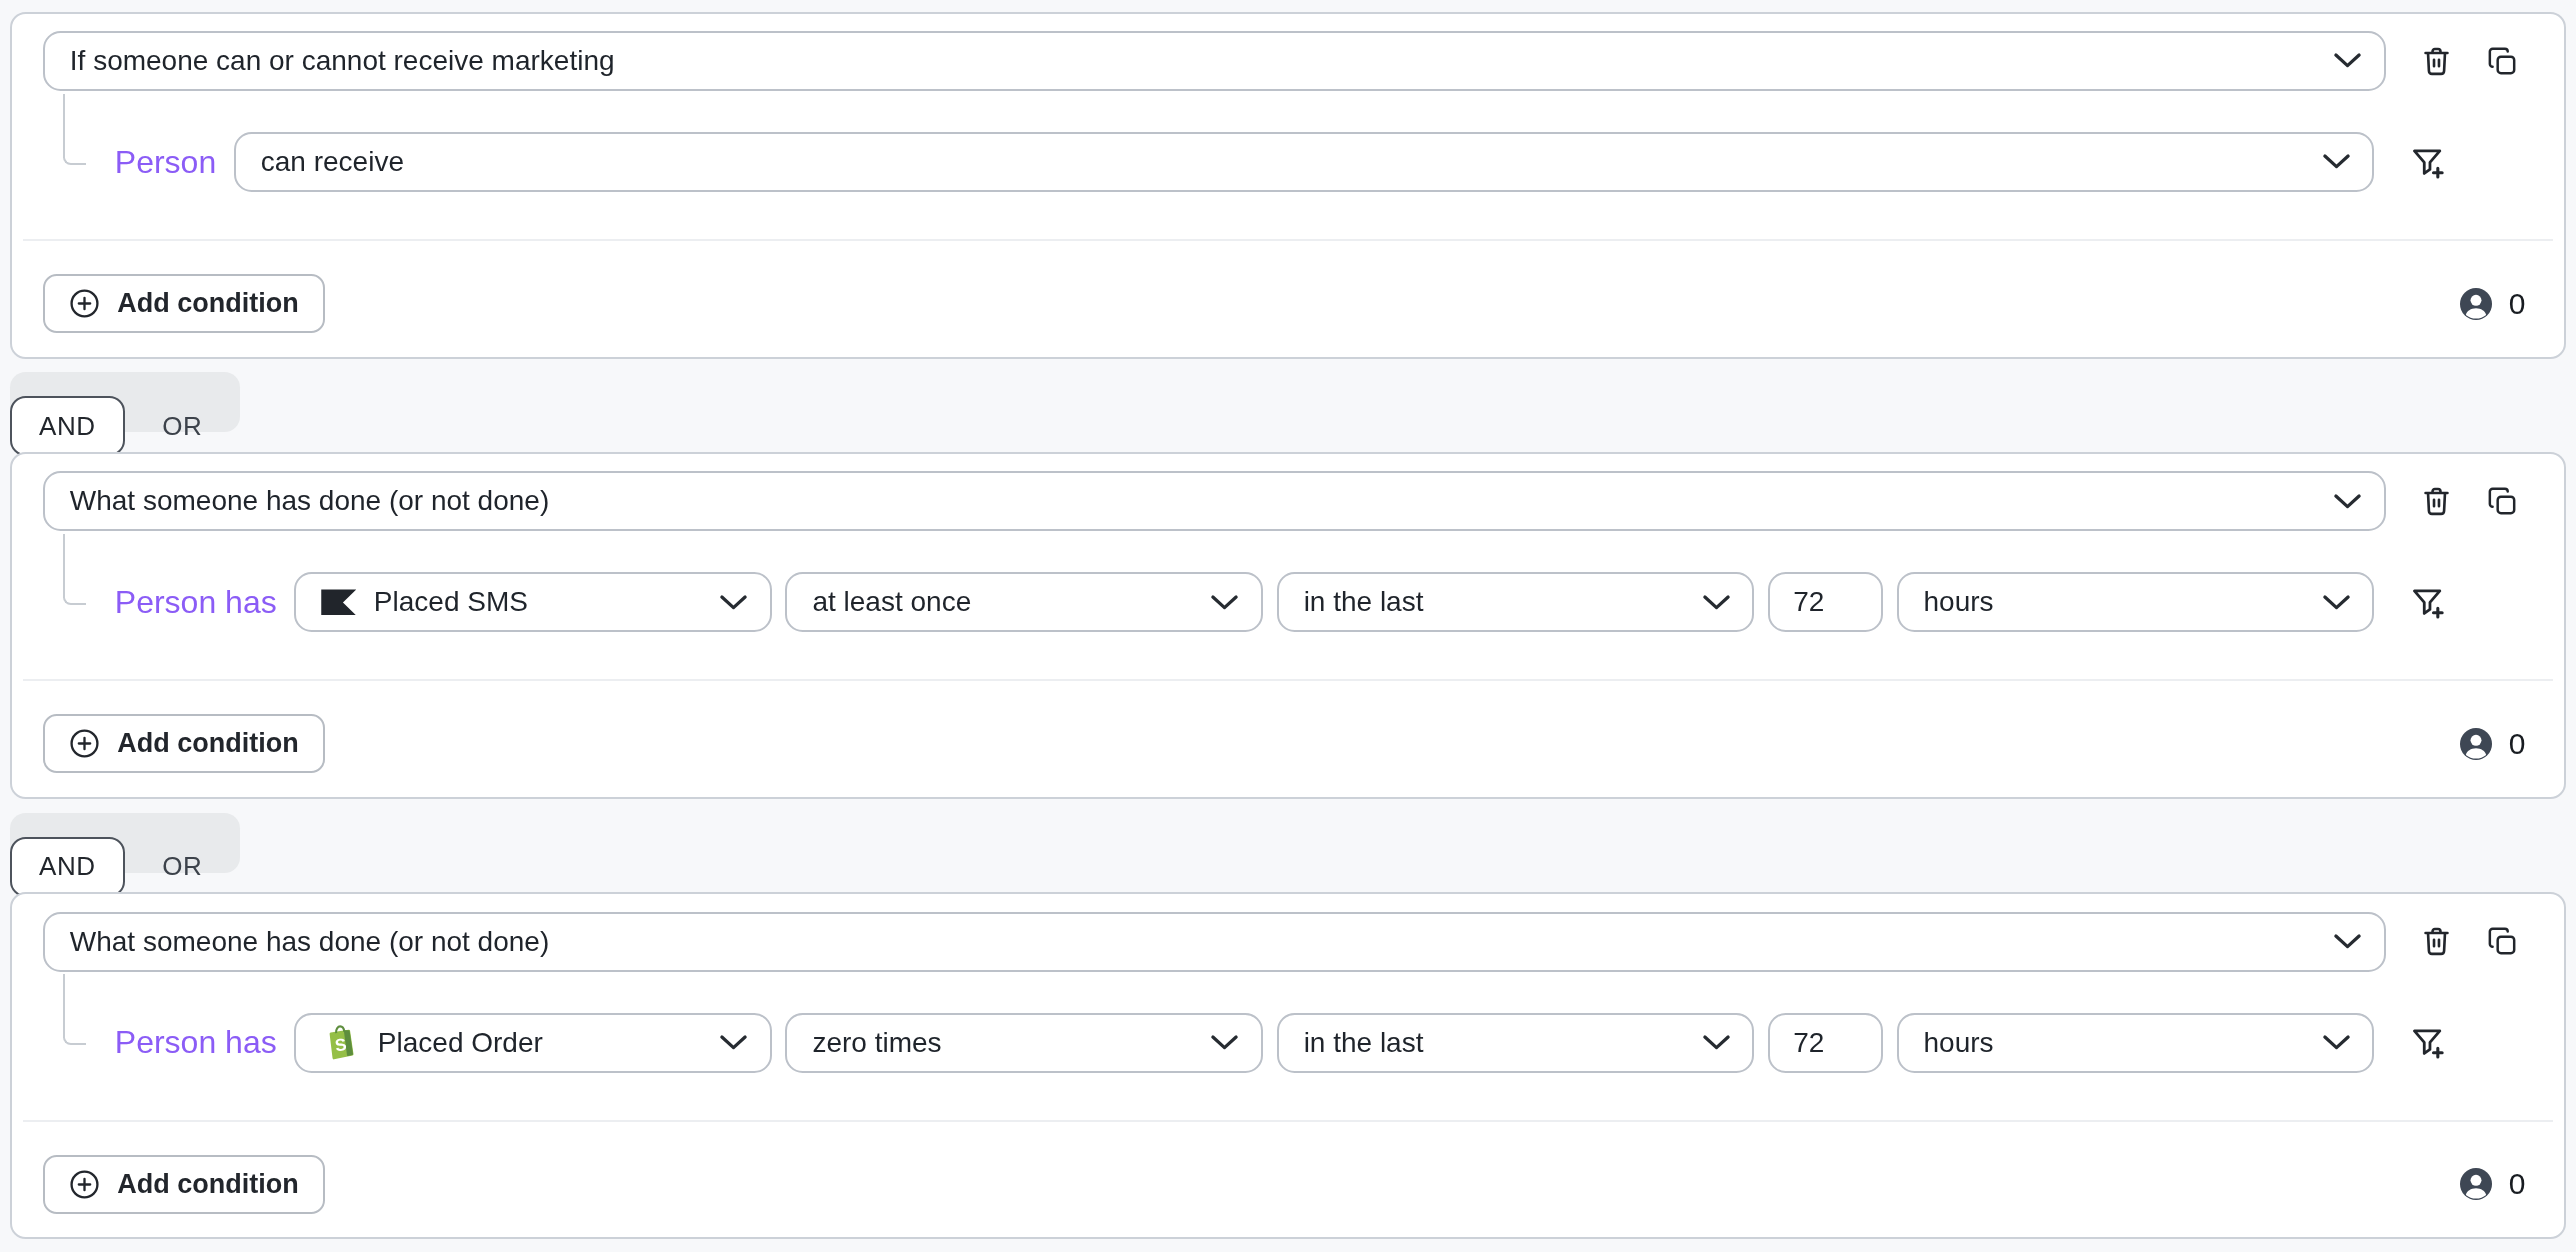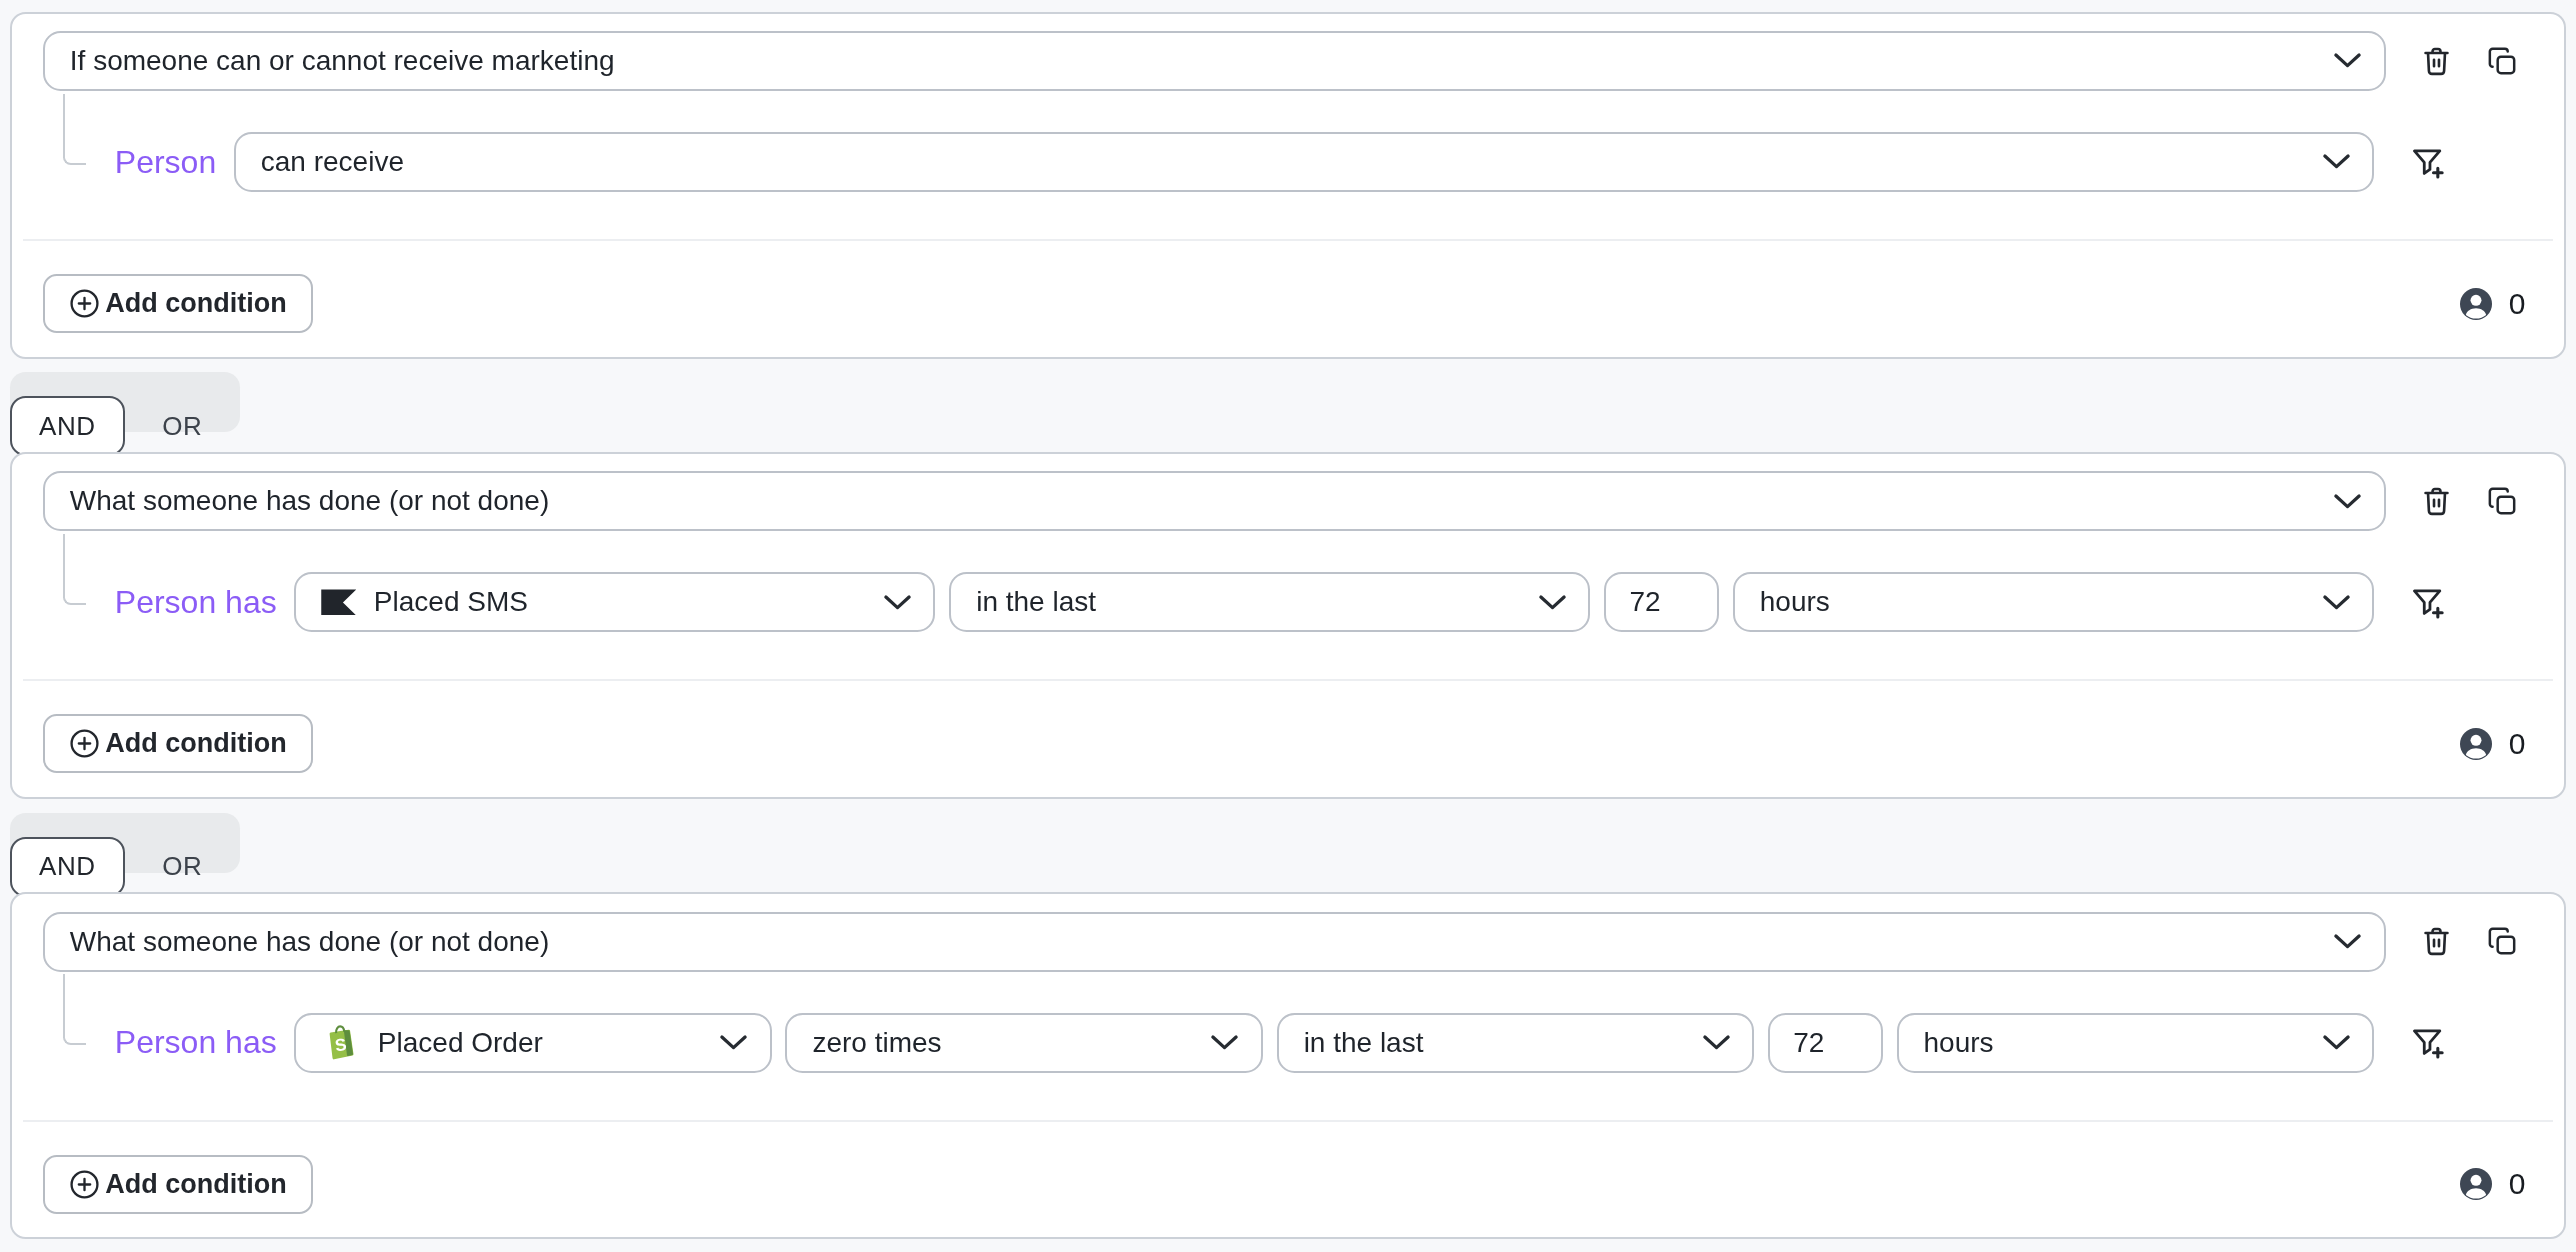--- a/index.html
+++ b/index.html
@@ -74,21 +74,21 @@
   .filter-btn {
     background: none; border: none; cursor: pointer;
     display: flex; align-items: center; justify-content: center;
     width: 41px; height: 43px; margin-left: 19.5px; flex: none;
   }
 
   .divider { border-top: 2px solid #eceef1; margin: 47px -19.5px 0 -19.5px; }
 
   .footer { display: flex; align-items: center; margin-top: 33px; }
   .add-btn {
-    display: inline-flex; align-items: center; gap: 5px;
+    display: inline-flex; align-items: center; gap: 17px;
     height: 59px; padding: 0 24.4px;
     background: #fff; border: 2px solid #b7bcc3; border-radius: 13.7px;
     font-family: inherit; font-size: 27px; font-weight: 700; color: #22262c;
     cursor: pointer;
   }
   .count { margin-left: auto; display: flex; align-items: center; gap: 16.6px; padding-right: 7.8px; }
   .count-num { font-size: 30px; color: #181c21; }
 
   
   .andor {
@@ -242,20 +242,28 @@
             <span class="klaviyo-flag"></span>
           </span>
         <span>Placed SMS</span>
         <span class="chev">
           <svg width="29" height="17.6" viewBox="0 0 30 18" fill="none">
               <path d="M3 3l12 11L27 3" stroke="#262b31" stroke-width="3.4" stroke-linecap="round" stroke-linejoin="round"></path>
             </svg>
         </span>
       </div>
       <div class="sel grow">
+        <span>at least once</span>
+        <span class="chev">
+          <svg width="29" height="17.6" viewBox="0 0 30 18" fill="none">
+              <path d="M3 3l12 11L27 3" stroke="#262b31" stroke-width="3.4" stroke-linecap="round" stroke-linejoin="round"></path>
+            </svg>
+        </span>
+      </div>
+      <div class="sel grow">
         <span>in the last</span>
         <span class="chev">
           <svg width="29" height="17.6" viewBox="0 0 30 18" fill="none">
               <path d="M3 3l12 11L27 3" stroke="#262b31" stroke-width="3.4" stroke-linecap="round" stroke-linejoin="round"></path>
             </svg>
         </span>
       </div>
       <input class="num" type="text" value="72" style="">
       <div class="sel grow">
         <span>hours</span>

